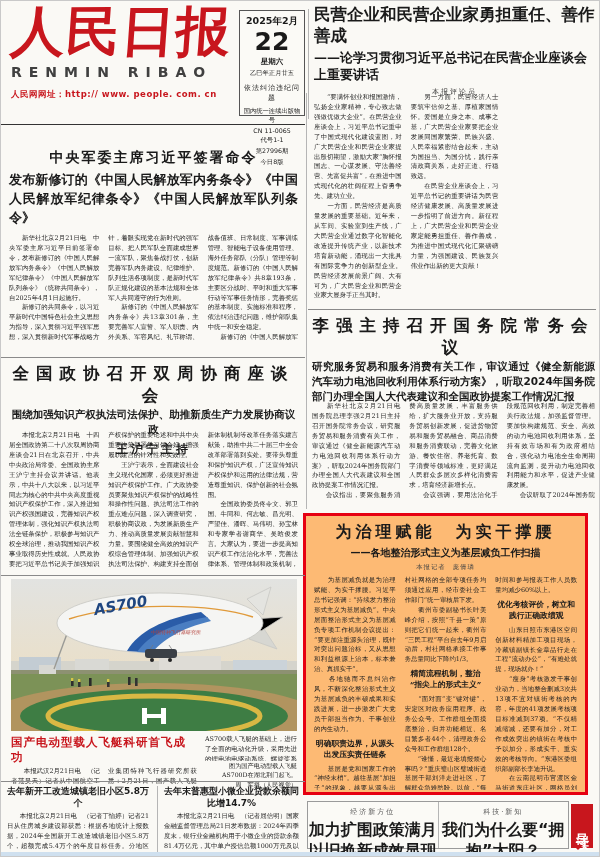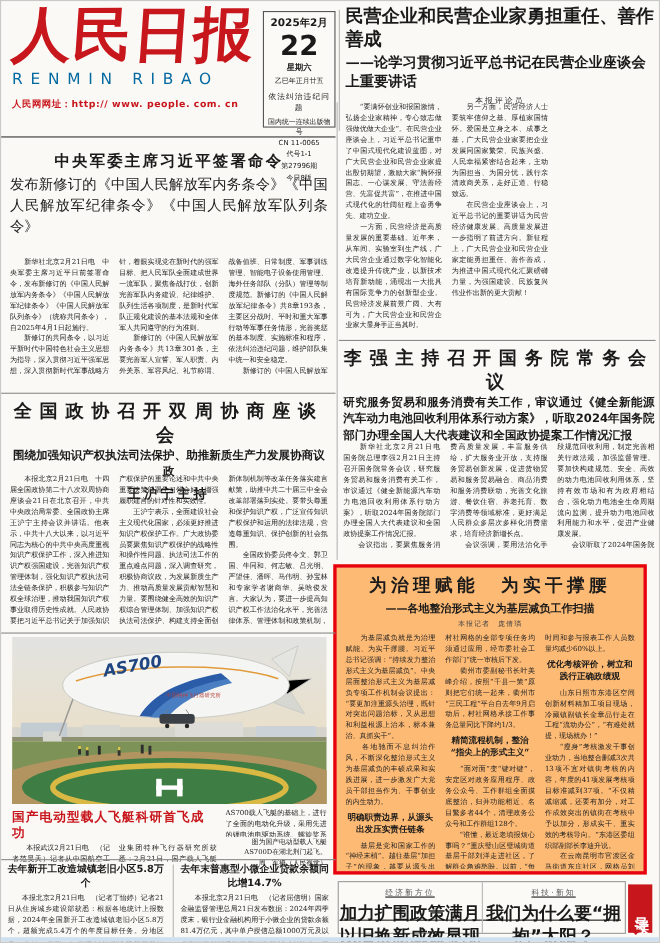--- a/index.html
+++ b/index.html
@@ -11,34 +11,34 @@
   .serif{font-family:"DejaVu Serif","Liberation Serif",serif;}
   .body-text{font-size:6.4px;line-height:1.55;text-align:justify;white-space:pre-line;
              color:#222;font-family:"DejaVu Serif","Liberation Serif",serif;}
   .cols3{column-count:3;column-gap:9px;column-fill:auto;}
   .cols2{column-count:2;column-gap:8px;column-fill:auto;}
   .rule{border-top:1px solid #8a8a8a;}
   .vrule{border-left:1px solid #b5b5b5;}
   
   .mast-title{font-size:54px;font-weight:bold;color:#c8161d;letter-spacing:1px;
               font-family:"DejaVu Serif",serif;line-height:1.05;transform:skewX(-4deg);}
-  .mast-latin{font-size:14px;font-weight:normal;color:#0369a1;letter-spacing:7px;margin-top:4px;}
+  .mast-latin{font-size:14px;font-weight:bold;color:#404040;letter-spacing:7px;margin-top:4px;}
   .mast-url{font-size:8.5px;font-weight:bold;color:#c8161d;margin-top:9px;letter-spacing:.5px;}
   .datebox{border:1px solid #555;padding:4px 2px;text-align:center;background:#fbfaf6;}
   .db-month{font-size:9.5px;font-weight:bold;}
   .db-day{font-size:25px;font-weight:bold;line-height:1.1;}
   .db-line{font-size:6.3px;margin-top:2px;}
   .db-wk{font-size:7.5px;font-weight:bold;margin-top:1px;}
   .db-pub{font-size:7px;margin-top:5px;letter-spacing:1px;}
   
   .edit-title{font-size:16.5px;font-weight:bold;line-height:1.25;letter-spacing:0;}
   .edit-sub{font-size:13px;font-weight:bold;margin-top:4px;line-height:1.3;}
   .byline{font-size:7px;text-align:center;color:#333;margin-top:3px;letter-spacing:2px;}
   .army-kicker{font-size:14px;font-weight:bold;text-align:center;letter-spacing:2px;}
-  .army-title{font-size:13px;font-weight:normal;line-height:1.45;margin-top:4px;text-align:justify;}
+  .army-title{font-size:13px;font-weight:bold;line-height:1.45;margin-top:4px;text-align:justify;}
   .big-spaced{font-size:16.5px;font-weight:bold;text-align:center;letter-spacing:7px;
               font-family:"DejaVu Serif",serif;}
   .sub-bold{font-size:10.5px;font-weight:bold;line-height:1.45;margin-top:0;text-align:justify;}
   .presider{font-size:12px;font-weight:bold;text-align:center;margin-top:4px;letter-spacing:3px;}
   
   .redbox{border:3px solid #e60012;padding:6px 8px;background:#fdba74;}
   .rb-title{font-size:16px;font-weight:bold;text-align:center;letter-spacing:4px;}
   .rb-sub{font-size:10px;font-weight:bold;text-align:center;margin-top:3px;}
   .rb-by{font-size:6.3px;text-align:center;color:#444;margin:3px 0 4px;letter-spacing:1px;}
   .rb-cols{display:flex;gap:9px;}
@@ -46,21 +46,21 @@
   .crosshead{font-size:7.8px;font-weight:bold;text-align:center;line-height:1.4;
              margin:4px 0;white-space:normal;font-family:Liberation Mono, monospace;}
   
   .cap-head{font-size:11.5px;font-weight:bold;color:#c8161d;letter-spacing:1px;margin-bottom:2px;}
   .credit{font-size:6.2px;text-align:right;white-space:pre-line;color:#222;
           font-family:"DejaVu Serif",serif;line-height:1.5;}
   
   .brief-title{font-size:9px;font-weight:bold;text-align:center;line-height:1.3;margin-bottom:3px;}
   
   .nav{border:1px solid #9a9a9a;display:flex;align-items:stretch;background:#fbfaf6;}
-  .nav-item{flex:1;text-align:center;padding-top:5px;cursor:pointer;text-decoration:underline;}
+  .nav-item{flex:1;text-align:center;padding-top:5px;cursor:pointer;}
   .nav-kicker{font-size:7px;color:#555;letter-spacing:2px;font-family:"DejaVu Serif",serif;}
   .nav-title{font-size:16px;font-weight:bold;margin-top:3px;}
   .nav-pager{font-size:7px;color:#333;margin-top:3px;}
   .nav-pager .arr{color:#c8161d;font-size:6px;}
   .daodu{background:#c8161d;color:#fff;writing-mode:vertical-rl;text-align:center;
          font-size:13px;font-weight:bold;letter-spacing:3px;line-height:22px;}
   .daodu:after{content:"";position:absolute;left:2px;bottom:-7px;border:5px solid transparent;
                border-top-color:#c8161d;}
   .bottombar{background:#cfe0ef;}
 </style>
@@ -96,21 +96,21 @@
 　　在民营企业座谈会上，习近平总书记的重要讲话为民营经济健康发展、高质量发展进一步指明了前进方向。新征程上，广大民营企业和民营企业家定能勇担重任、善作善成，为推进中国式现代化汇聚磅礴力量，为强国建设、民族复兴伟业作出新的更大贡献！</div>
   <div class="abs" style="left:313px;top:4px;width:281px;">
     <div class="edit-title">民营企业和民营企业家勇担重任、善作善成</div>
     <div class="edit-sub serif">——论学习贯彻习近平总书记在民营企业座谈会上重要讲话</div>
     <div class="byline">本报评论员</div>
   </div>
 
   <div class="abs vrule" style="left:305px;top:92px;height:416px;"></div>
   <div class="abs" style="left:0;top:123px;width:304px;border-top:1.5px solid #333;"></div>
 
-  <div class="abs" style="left:8px;top:137px;width:289px;">
+  <div class="abs" style="left:8px;top:148px;width:289px;">
     <div class="army-kicker">中央军委主席习近平签署命令</div>
     <div class="army-title">发布新修订的《中国人民解放军内务条令》《中国人民解放军纪律条令》《中国人民解放军队列条令》</div>
   </div>
   <div class="abs body-text cols3" style="left:8px;top:233px;width:289px;height:118px;overflow:hidden;">　　新华社北京2月21日电　中央军委主席习近平日前签署命令，发布新修订的《中国人民解放军内务条令》《中国人民解放军纪律条令》《中国人民解放军队列条令》（统称共同条令），自2025年4月1日起施行。
 　　新修订的共同条令，以习近平新时代中国特色社会主义思想为指导，深入贯彻习近平强军思想，深入贯彻新时代军事战略方针，着眼实现党在新时代的强军目标、把人民军队全面建成世界一流军队，聚焦备战打仗，创新完善军队内务建设、纪律维护、队列生活各项制度，是新时代军队正规化建设的基本法规和全体军人共同遵守的行为准则。
 　　新修订的《中国人民解放军内务条令》共13章301条，主要完善军人宣誓、军人职责、内外关系、军容风纪、礼节称谓、战备值班、日常制度、军事训练管理、智能电子设备使用管理、海外任务部队（分队）管理等制度规范。新修订的《中国人民解放军纪律条令》共8章193条，主要区分战时、平时和重大军事行动等军事任务情形，完善奖惩的基本制度、实施标准和程序，依法纠治违纪问题，维护部队集中统一和安全稳定。
 　　新修订的《中国人民解放军队列条令》共8章100条，主要新增新型枪械持枪、操枪动作和队列动作规范，统一单个军人和分队的队列动作与队列队形，对阅兵等仪式的组织实施作出规定，对于部队全面建成世界一流军队、实现建军一百年奋斗目标具有重要意义。</div>
 
   <div class="abs rule" style="left:0;top:356px;width:304px;"></div>
 

